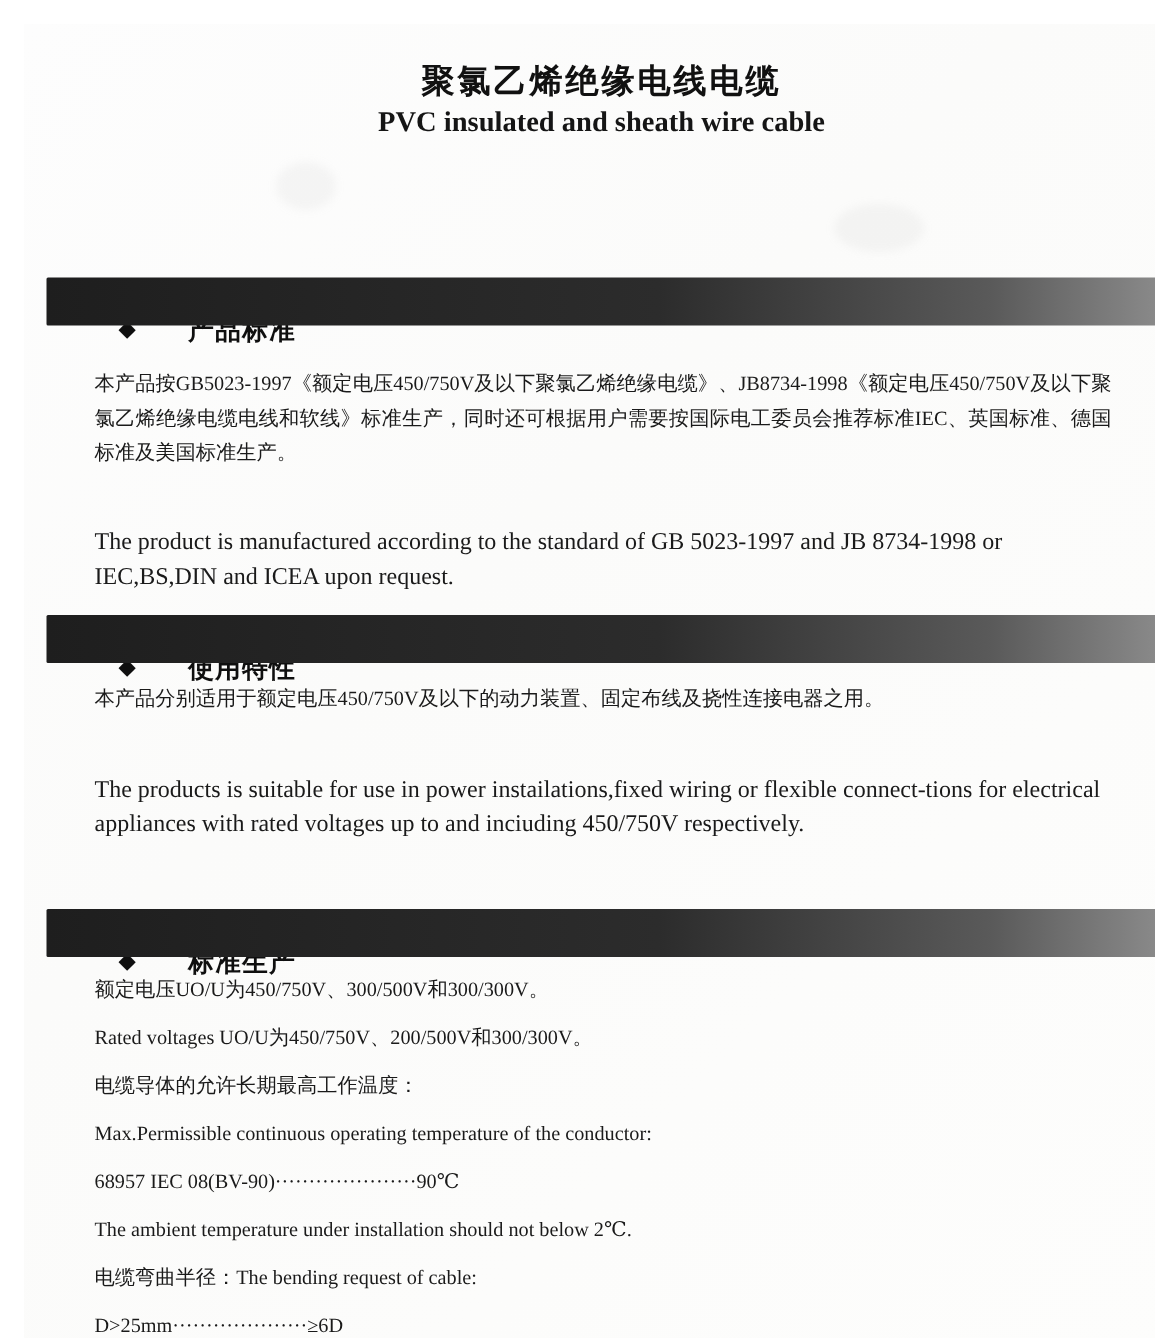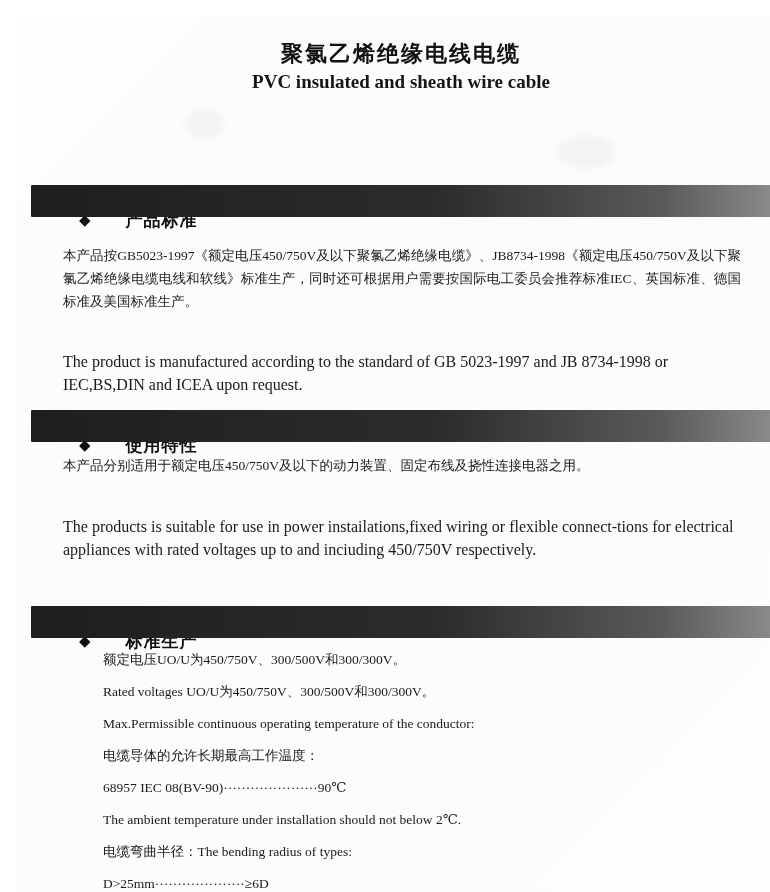--- a/index.html
+++ b/index.html
@@ -65,21 +65,20 @@
     font-size: 16px;
     line-height: 23px;
     color: #1a1a1a;
   }
   .feature-line {
     font-size: 13.5px;
     height: 22.6px;
     line-height: 22.6px;
     white-space: nowrap;
     color: #1a1a1a;
-    margin-left: 40px;
   }
   
   .smudge { position: absolute; background: rgba(180,180,180,0.10); border-radius: 50%; filter: blur(3px); }
   .smudge-1 { left: 168px; top: 92px; width: 40px; height: 12px; }
   .smudge-2 { left: 540px; top: 120px; width: 60px; height: 14px; }
 </style>
 </head>
 <body>
 
 <div class="page">
@@ -116,23 +115,23 @@
 
   <div class="section" style="top:566px;">
     <div class="sec-heading">
       <span class="diamond">◆</span>
       <span>标准生产</span>
     </div>
   </div>
   <div class="sec-rule" style="top:590px;"></div>
   <div class="section" style="top:601px;">
     <div class="feature-line">额定电压UO/U为450/750V、300/500V和300/300V。</div>
-    <div class="feature-line">Rated voltages UO/U为450/750V、300/500V和300/300V。</div>
+    <div class="feature-line">Rated voltages UO/U为450/750V、200/500V和300/300V。</div>
+    <div class="feature-line">电缆导体的允许长期最高工作温度：</div>
     <div class="feature-line">Max.Permissible continuous operating temperature of the conductor:</div>
-    <div class="feature-line">电缆导体的允许长期最高工作温度：</div>
     <div class="feature-line">68957 IEC 08(BV-90)·····················90℃</div>
     <div class="feature-line">The ambient temperature under installation should not below 2℃.</div>
-    <div class="feature-line">电缆弯曲半径：The bending radius of types:</div>
+    <div class="feature-line">电缆弯曲半径：The bending request of cable:</div>
     <div class="feature-line">D&gt;25mm····················≥6D</div>
     <div class="feature-line">(D-电缆外径Diameter of the cable)</div>
   </div>
 
 </div>
 
 </body></html>

